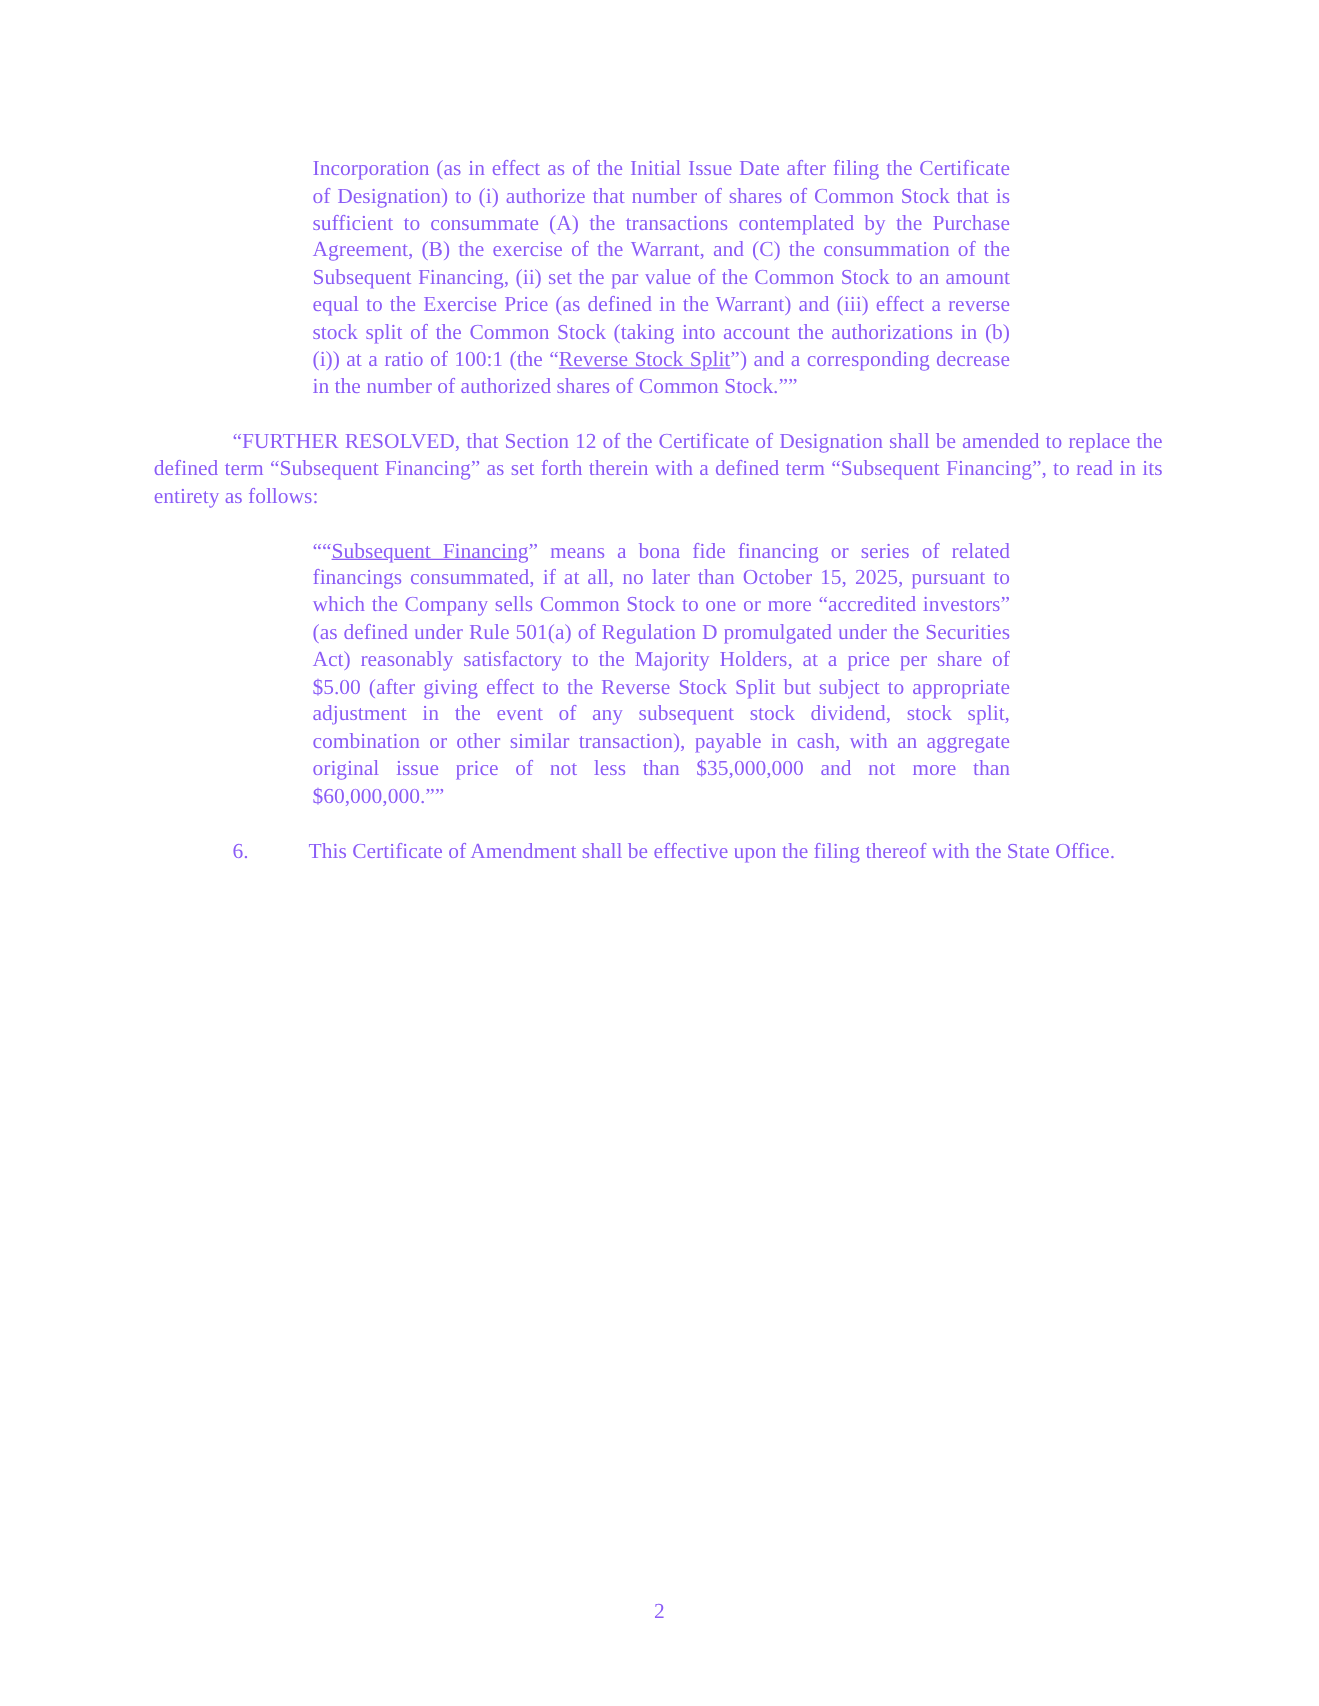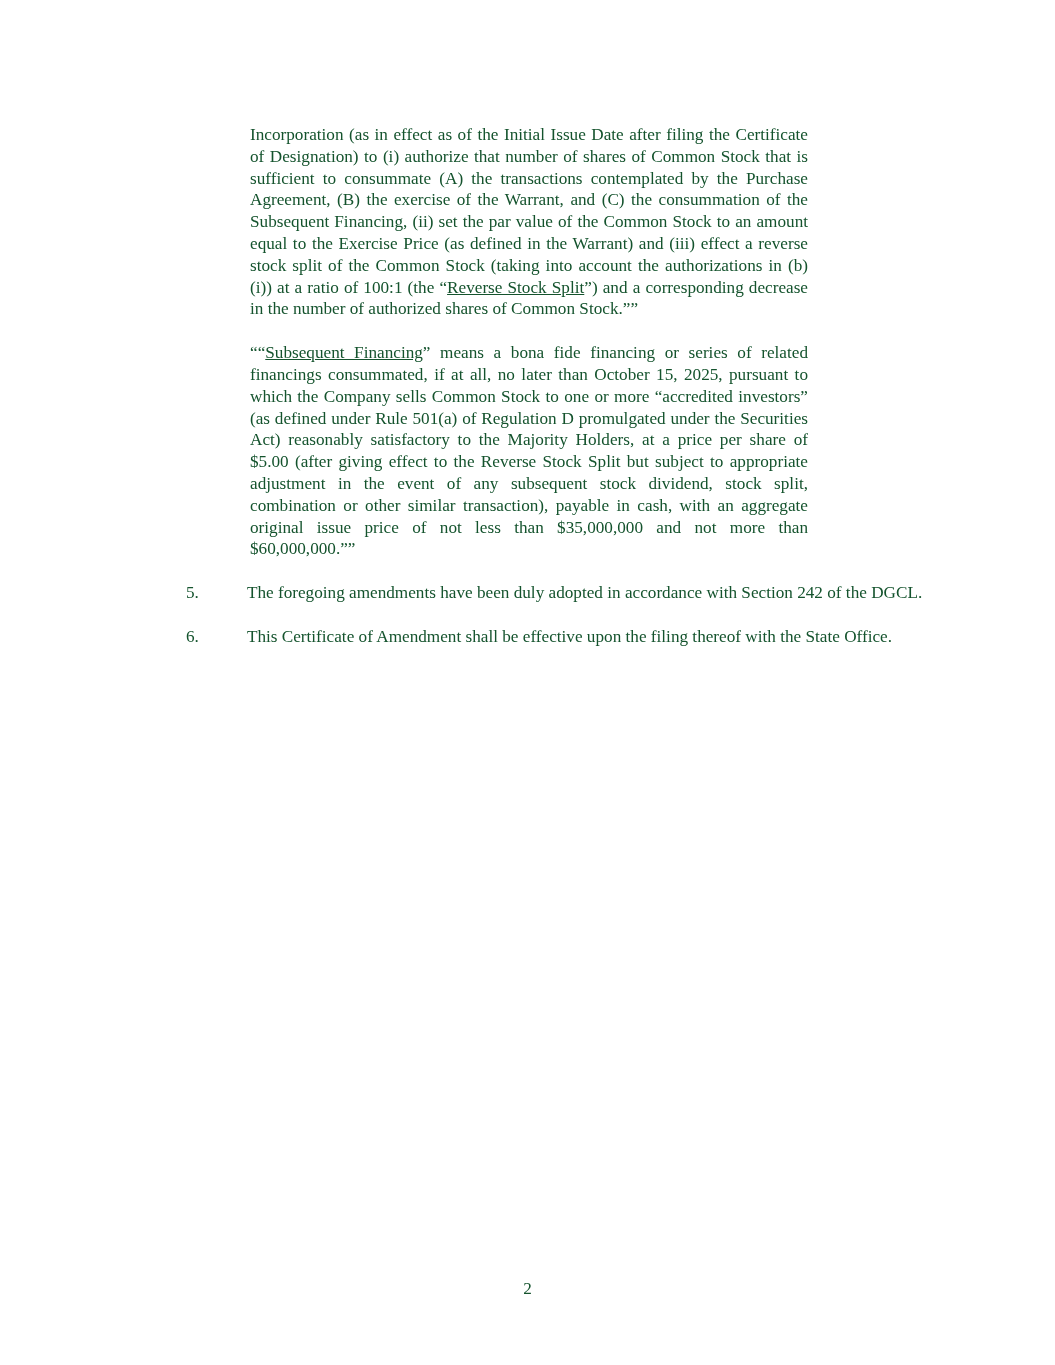--- a/index.html
+++ b/index.html
@@ -8,21 +8,21 @@
     background: #ffffff;
   }
   .page {
     position: relative;
     width: 1055px;
     height: 1365px;
     background: #ffffff;
     font-family: "Liberation Serif", serif;
     font-size: 17.2px;
     line-height: 21.8px;
-    color: #14532d;
+    color: #8b5cf6;
     box-sizing: border-box;
     padding: 124px 125px 0 123px;
     overflow: hidden;
   }
   .blockquote {
     margin: 0 0 22px 127px;
     width: 558px;
     text-align: justify;
   }
   .body-para {
@@ -55,23 +55,23 @@
     text-align: center;
   }
 </style>
 </head>
 <body>
 
 <div class="page">
 
   <p class="blockquote"><span>Incorporation (as in effect as of the Initial Issue Date after filing the Certificate of Designation) to (i) authorize that number of shares of Common Stock that is sufficient to consummate (A) the transactions contemplated by the Purchase Agreement, (B) the exercise of the Warrant, and (C) the consummation of the Subsequent Financing, (ii) set the par value of the Common Stock to an amount equal to the Exercise Price (as defined in the Warrant) and (iii) effect a reverse stock split of the Common Stock (taking into account the authorizations in (b)(i)) at a ratio of 100:1 (the “</span><span class="underlined">Reverse Stock Split</span><span>”) and a corresponding decrease in the number of authorized shares of Common Stock.””</span></p>
 
+  <p class="body-para">“FURTHER RESOLVED, that Section 12 of the Certificate of Designation shall be amended to replace the defined term “Subsequent Financing” as set forth therein with a defined term “Subsequent Financing”, to read in its entirety as follows:</p>
 
   <p class="blockquote"><span>““</span><span class="underlined">Subsequent Financing</span><span>” means a bona fide financing or series of related financings consummated, if at all, no later than October 15, 2025, pursuant to which the Company sells Common Stock to one or more “accredited investors” (as defined under Rule 501(a) of Regulation D promulgated under the Securities Act) reasonably satisfactory to the Majority Holders, at a price per share of $5.00 (after giving effect to the Reverse Stock Split but subject to appropriate adjustment in the event of any subsequent stock dividend, stock split, combination or other similar transaction), payable in cash, with an aggregate original issue price of not less than $35,000,000 and not more than $60,000,000.””</span></p>
 
-  <p class="numbered-para"><span>5.</span><span class="num-gap"></span><span>The foregoing amendments have been duly adopted in accordance with Section 242 of the DGCL.</span></p>
 
   <p class="numbered-para"><span>6.</span><span class="num-gap"></span><span>This Certificate of Amendment shall be effective upon the filing thereof with the State Office.</span></p>
 
 
   <div class="page-number">2</div>
 
 </div>
 
 </body></html>

